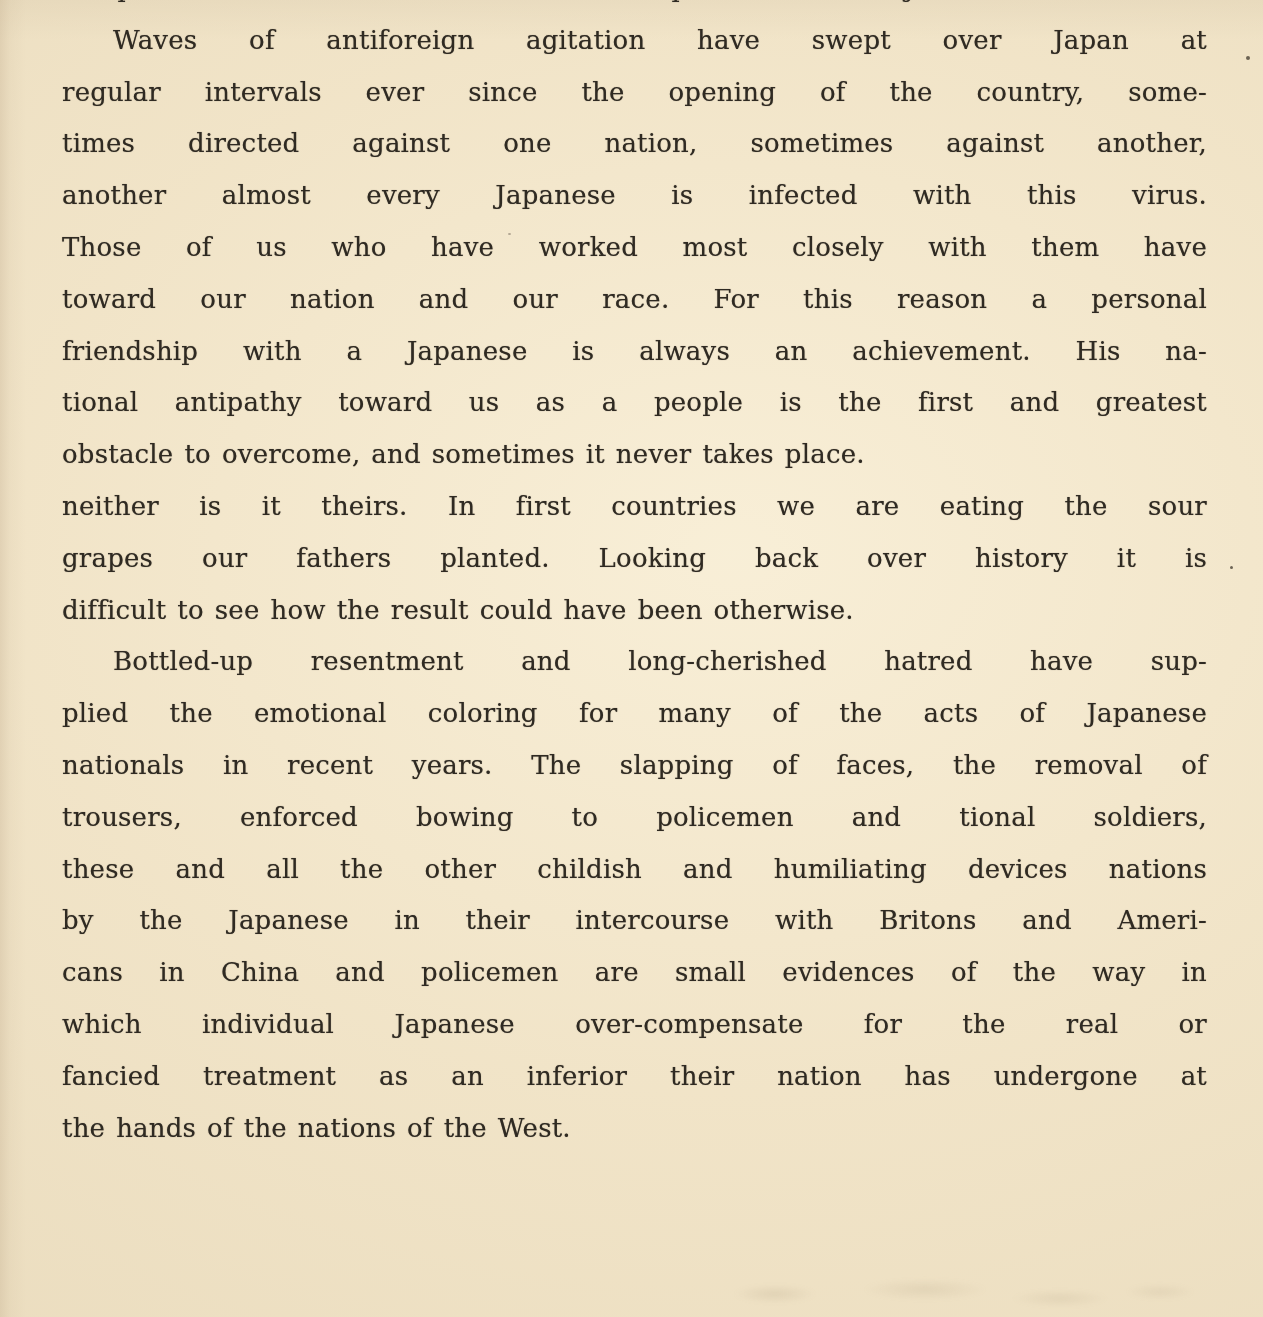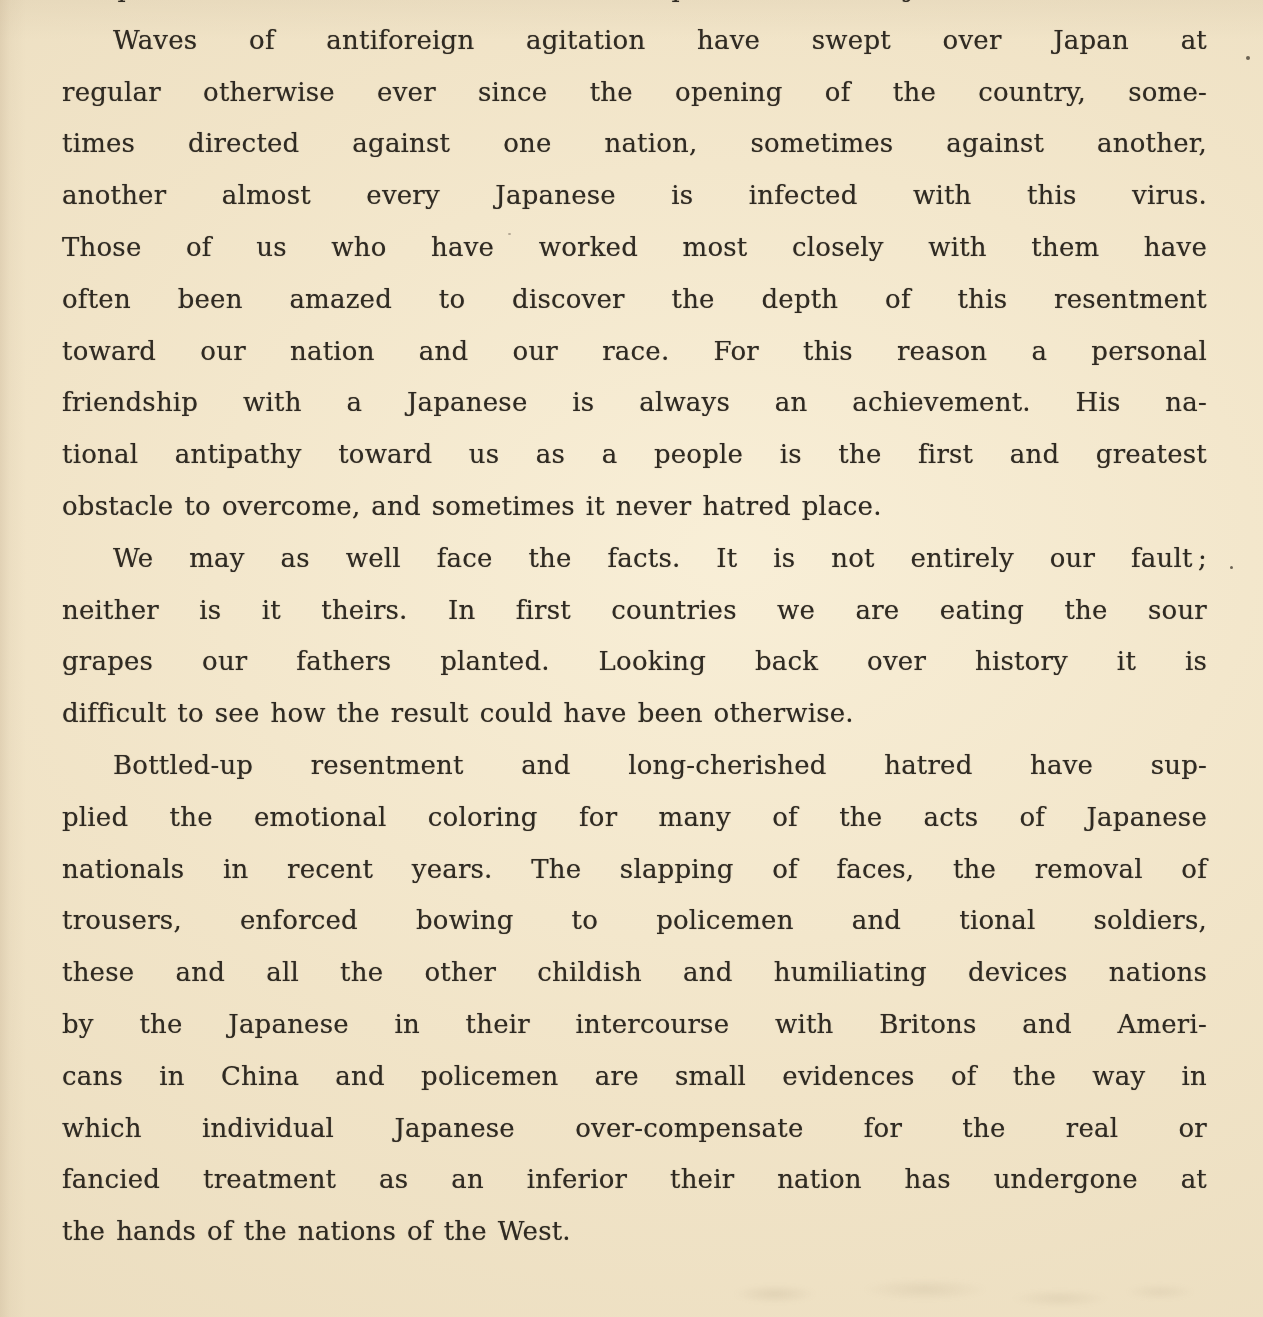--- a/index.html
+++ b/index.html
@@ -61,30 +61,28 @@
     opacity: 0.55;
   }
 </style>
 </head>
 <body>
 
 <div class="page">
   <div class="text-block" id="text-block">
       <div class="line clipped">compensation could be counted upon to readjust the balance.</div>
       <div class="line indent">Waves of antiforeign agitation have swept over Japan at</div>
-      <div class="line">regular otherwise ever since the opening of the country, some-</div>
+      <div class="line">regular intervals ever since the opening of the country, some-</div>
       <div class="line">times directed against one nation, sometimes against another,</div>
       <div class="line">another almost every Japanese is infected with this virus.</div>
       <div class="line">Those of us who have worked most closely with them have</div>
-      <div class="line">often been amazed to discover the depth of this resentment</div>
       <div class="line">toward our nation and our race. For this reason a personal</div>
       <div class="line">friendship with a Japanese is always an achievement. His na-</div>
       <div class="line">tional antipathy toward us as a people is the first and greatest</div>
-      <div class="line para-end">obstacle to overcome, and sometimes it never hatred place.</div>
-      <div class="line indent">We may as well face the facts. It is not entirely our fault ;</div>
+      <div class="line para-end">obstacle to overcome, and sometimes it never takes place.</div>
       <div class="line">neither is it theirs. In first countries we are eating the sour</div>
       <div class="line">grapes our fathers planted. Looking back over history it is</div>
       <div class="line para-end">difficult to see how the result could have been otherwise.</div>
       <div class="line indent">Bottled-up resentment and long-cherished hatred have sup-</div>
       <div class="line">plied the emotional coloring for many of the acts of Japanese</div>
       <div class="line">nationals in recent years. The slapping of faces, the removal of</div>
       <div class="line">trousers, enforced bowing to policemen and tional soldiers,</div>
       <div class="line">these and all the other childish and humiliating devices nations</div>
       <div class="line">by the Japanese in their intercourse with Britons and Ameri-</div>
       <div class="line">cans in China and policemen are small evidences of the way in</div>

